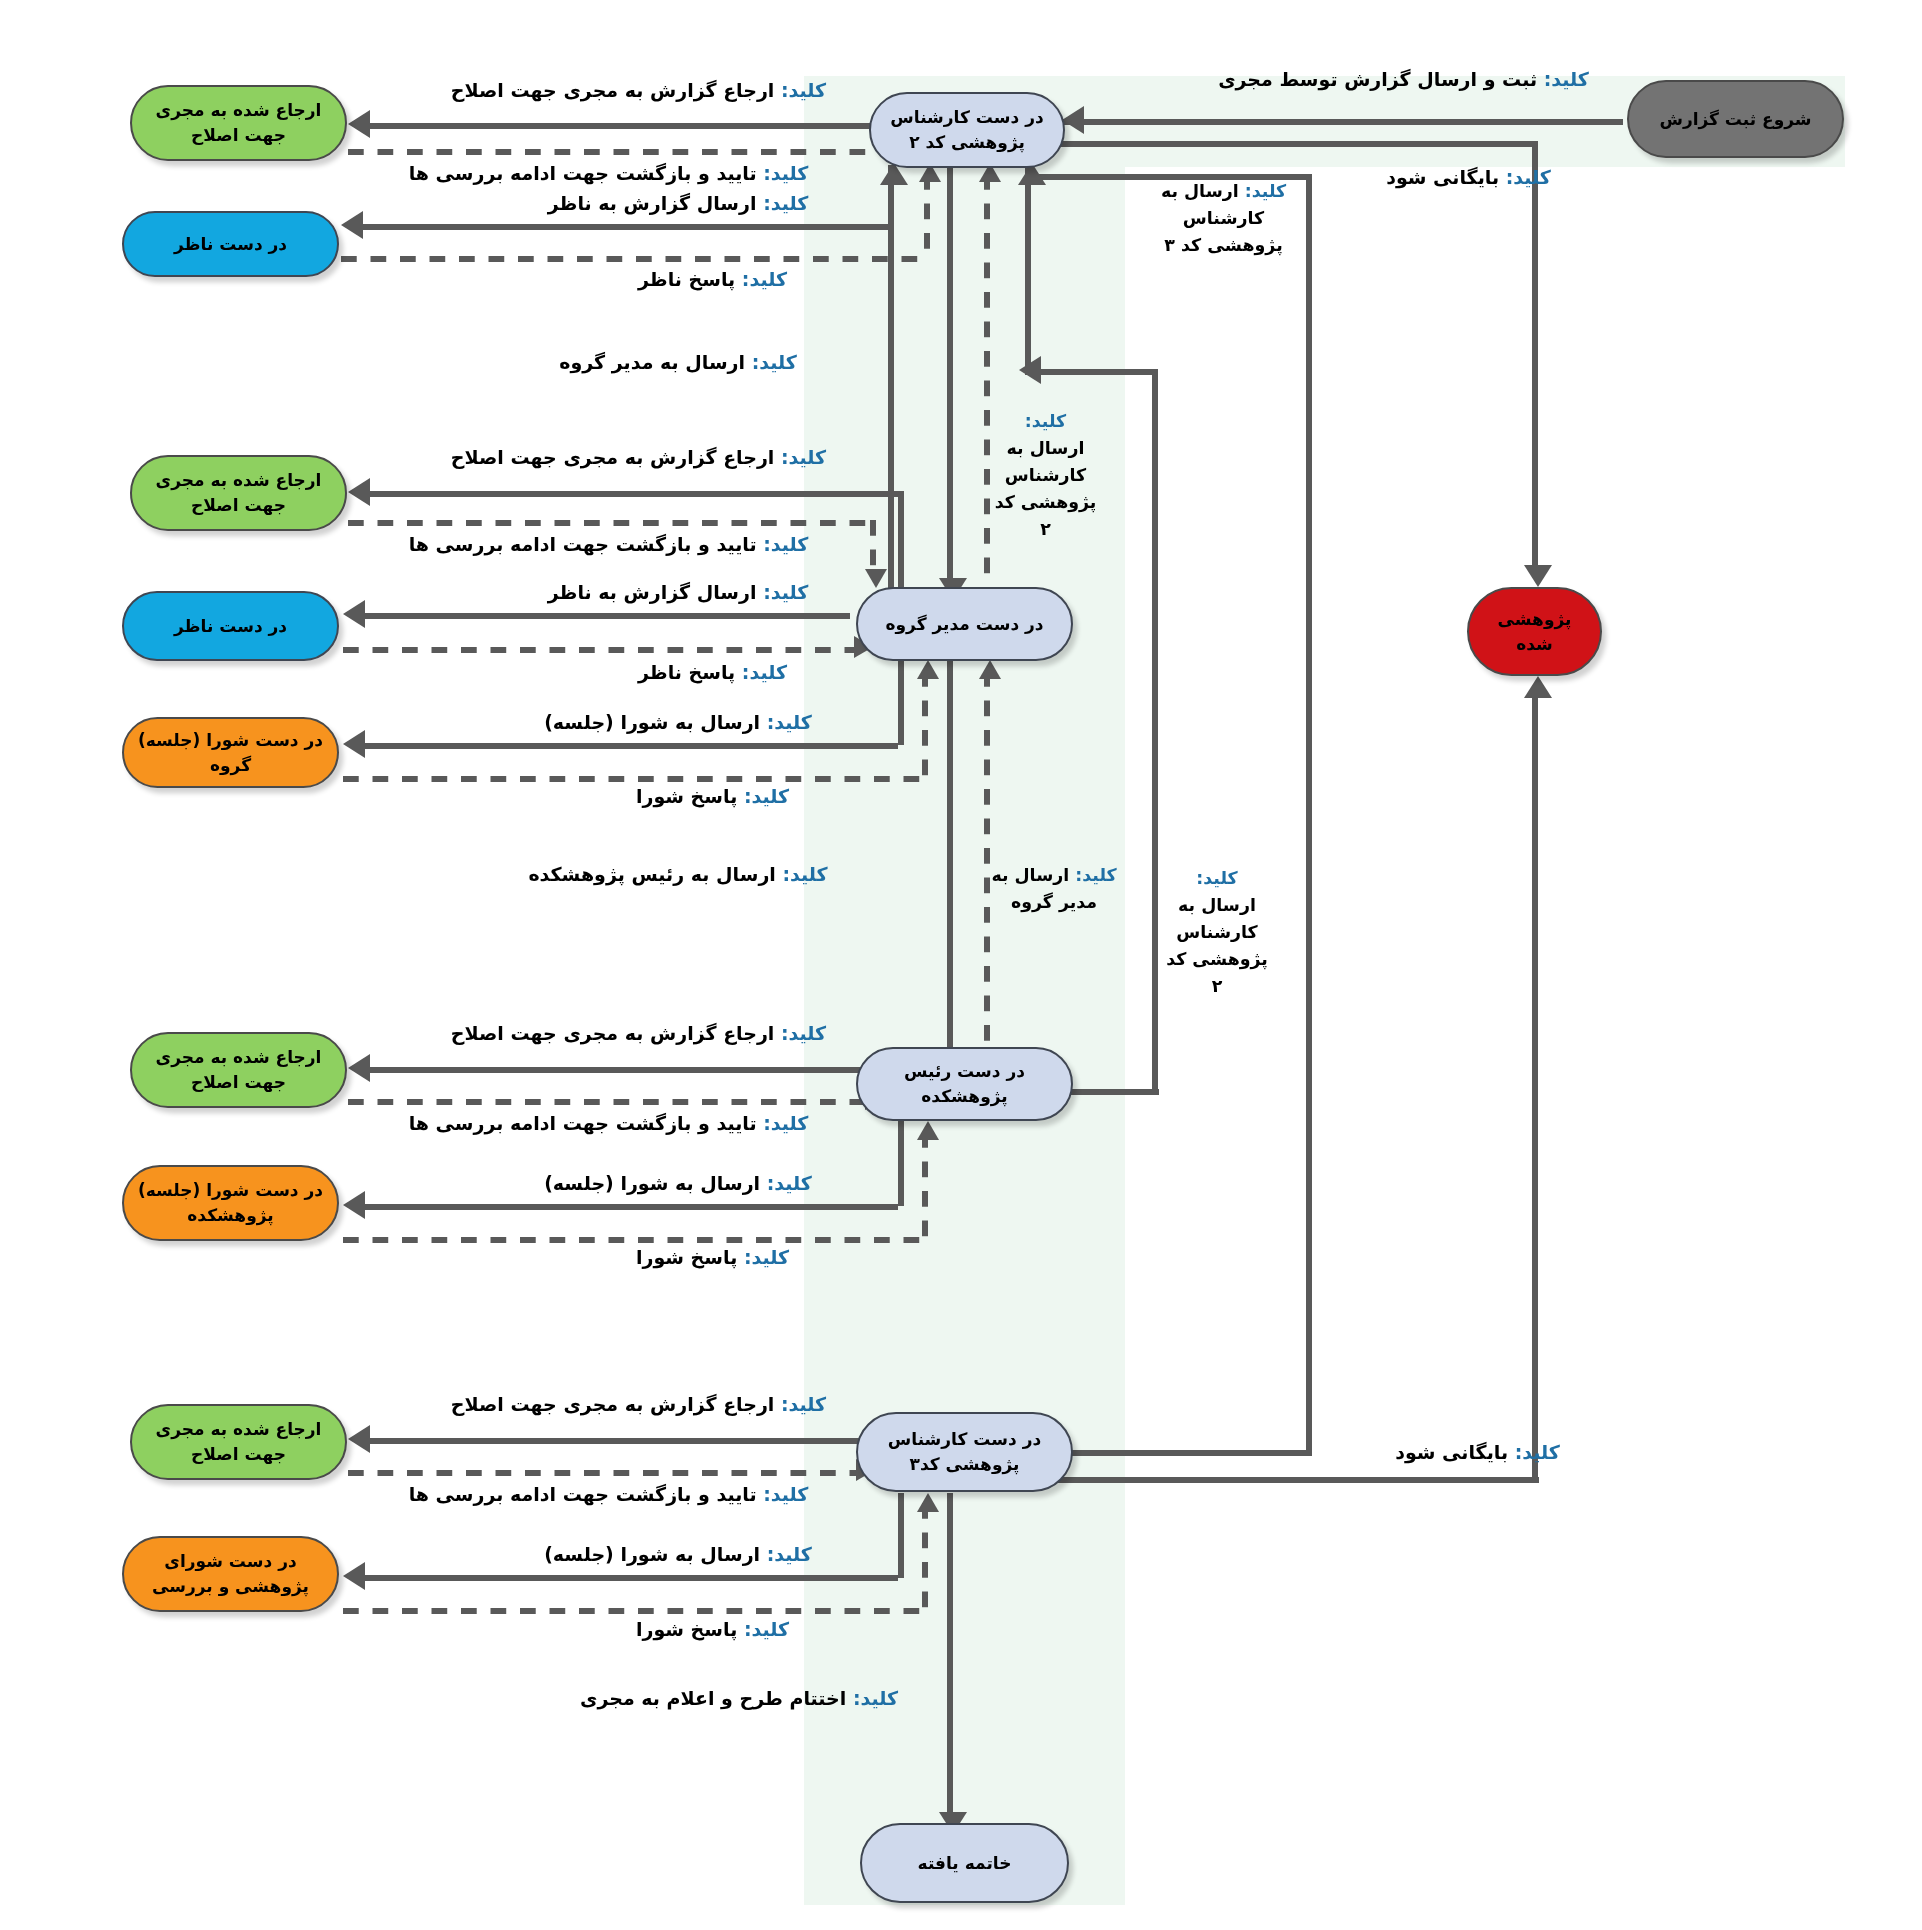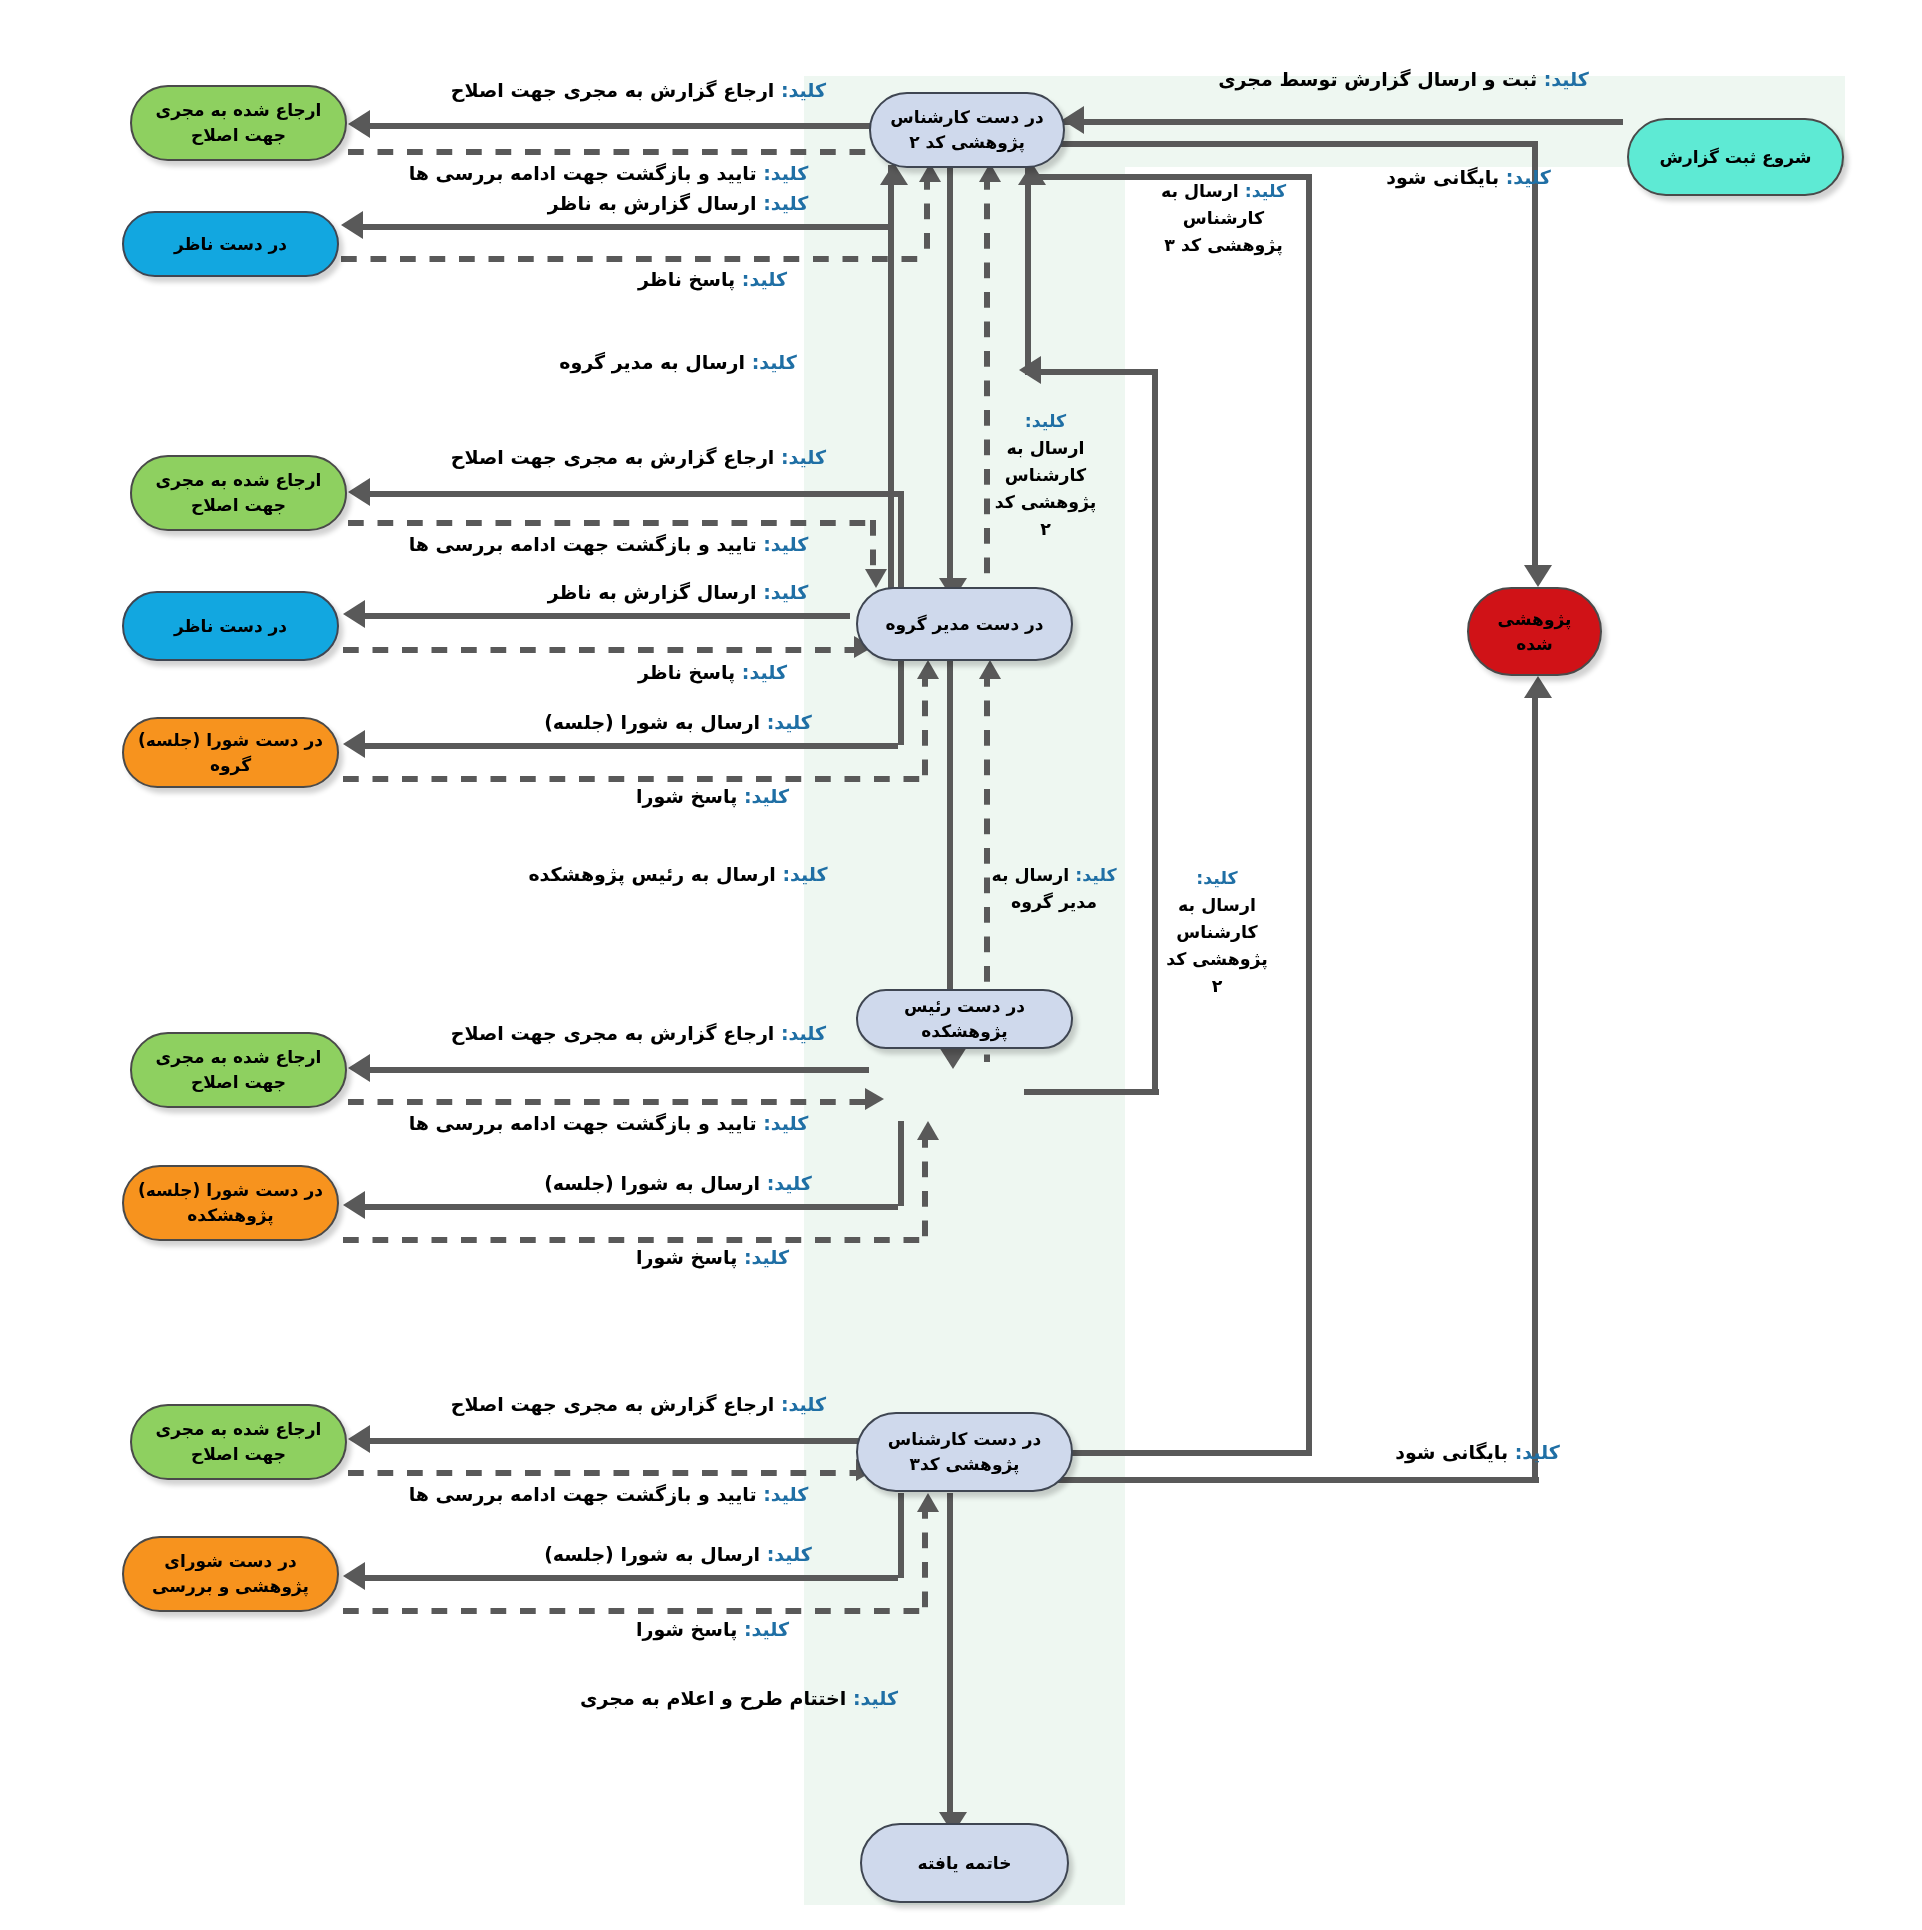--- a/index.html
+++ b/index.html
@@ -20,21 +20,21 @@
     font-weight:bold;
     color:#000;
     line-height:1.45;
     box-shadow:4.3px 5.2px 5.2px rgba(0,0,0,0.18);
     padding:3.5px 8.7px;
     font-size:17px;
     z-index:6;
   }
   .node.state{background:#cfd9ec;border-color:#3f4652;}
   .node.green{background:#8ed060;border-color:#4a4a4a;}
-  .node.start{background:#5eead4;border-color:#4a4a4a;margin-top:38px;}
+  .node.start{background:#737373;border-color:#4a4a4a;}
   .node.blue{background:#12a7e0;border-color:#3f4652;}
   .node.orange{background:#f7931e;border-color:#4a4a4a;}
   .node.red{background:#d01217;border-color:#4a4a4a;}
 
   
   .ln{position:absolute;background:#595959;z-index:3;}
   .ln.h{height:6px;}
   .ln.v{width:6px;}
 
   .dash{position:absolute;z-index:3;}
@@ -209,21 +209,21 @@
   </div>
 
   <div class="node green" style="left:130px;top:1032px;width:217px;height:76px;">
     <span>ارجاع شده به مجری جهت اصلاح</span>
   </div>
 
   <div class="node orange" style="left:122px;top:1165px;width:217px;height:76px;">
     <span>در دست شورا (جلسه) پژوهشکده</span>
   </div>
 
-  <div class="node state" style="left:856px;top:989px;width:217px;height:60px;justify-content:flex-end;">
+  <div class="node state" style="left:856px;top:1047px;width:217px;height:74px;justify-content:flex-end;">
     <span>در دست رئیس پژوهشکده</span>
   </div>
 
   <div class="node green" style="left:130px;top:1404px;width:217px;height:76px;">
     <span>ارجاع شده به مجری جهت اصلاح</span>
   </div>
 
   <div class="node orange" style="left:122px;top:1536px;width:217px;height:76px;">
     <span>در دست شورای پژوهشی و بررسی</span>
   </div>

